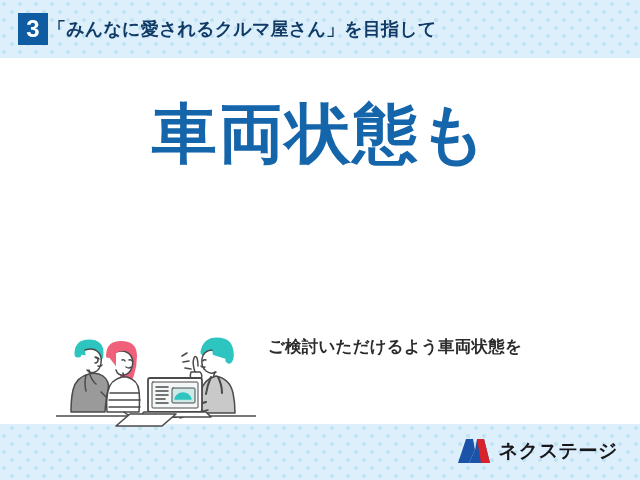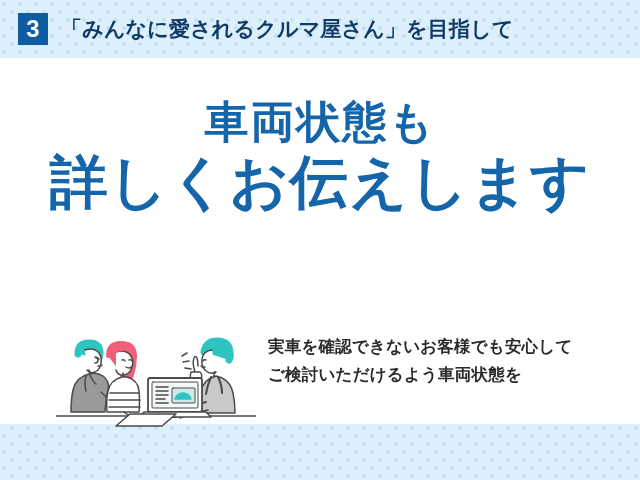--- a/index.html
+++ b/index.html
@@ -48,23 +48,22 @@
     font-size: 24px;
     font-weight: bold;
     display: flex;
     align-items: center;
     justify-content: center;
     line-height: 1;
     flex: 0 0 auto;
     letter-spacing: 0;
   }
   #header-title {
-    margin-left: 13px;
     color: #103a66;
-    font-size: 21px;
+    font-size: 18px;
     font-weight: bold;
     letter-spacing: 0.2px;
     white-space: nowrap;
   }
 
   
   #card {
     position: absolute;
     left: 0;
     top: 58px;
@@ -80,21 +79,21 @@
     top: 38px;
     width: 640px;
     text-align: center;
     color: #1565ab;
     font-weight: bold;
     line-height: 1.18;
     letter-spacing: 2px;
   }
   .headline-line {
     display: block;
-    font-size: 44px;
+    font-size: 65px;
   }
   #headline-line2 {
     font-size: 58px;
     letter-spacing: 1px;
   }
 
   
   #lower {
     position: absolute;
     left: 0;
@@ -167,21 +166,20 @@
 
   <div id="header">
     <div id="step-badge">3</div>
     <div id="header-title">「みんなに愛されるクルマ屋さん」を目指して</div>
   </div>
 
   <div id="card">
 
     <div id="headline">
       <span class="headline-line" id="headline-line1">車両状態も</span>
-      <span class="headline-line" id="headline-line2">詳しくお伝えします</span>
     </div>
 
     <div id="lower">
 
       <div id="illustration">
         <svg width="200" height="108" viewBox="0 0 200 108" xmlns="http://www.w3.org/2000/svg">
           <g fill="none" stroke="#4a4a4a" stroke-width="1.5" stroke-linecap="round" stroke-linejoin="round">
 
             <g>
 
@@ -278,21 +276,30 @@
             </g>
 
             <g>
               <path d="M60 96 l46 0 l14 -12 l-46 0 Z" fill="#ffffff" stroke="#4a4a4a" stroke-width="1.6"></path>
             </g>
           </g>
         </svg>
       </div>
 
       <div id="body-copy">
-        <span class="copy-line">実車を確認できないお客様でも安心して</span>
         <span class="copy-line">ご検討いただけるよう車両状態を</span>
       </div>
 
     </div>
   </div>
 
+  <div id="footer">
+    <div id="brand">
+      <svg id="brand-mark" viewBox="0 0 34 26" xmlns="http://www.w3.org/2000/svg">
+        <path d="M1 25 L9 1 L16 1 L18 12 L12 25 Z" fill="#1b53a8"></path>
+        <path d="M12 25 L18 12 L20 1 L27 1 L33 25 Z" fill="#1b53a8"></path>
+        <path d="M20 1 L27 1 L33 25 L24 25 Z" fill="#d8232a"></path>
+      </svg>
+      <div id="brand-name">ネクステージ</div>
+    </div>
+  </div>
 
 </div>
 
 </body></html>

